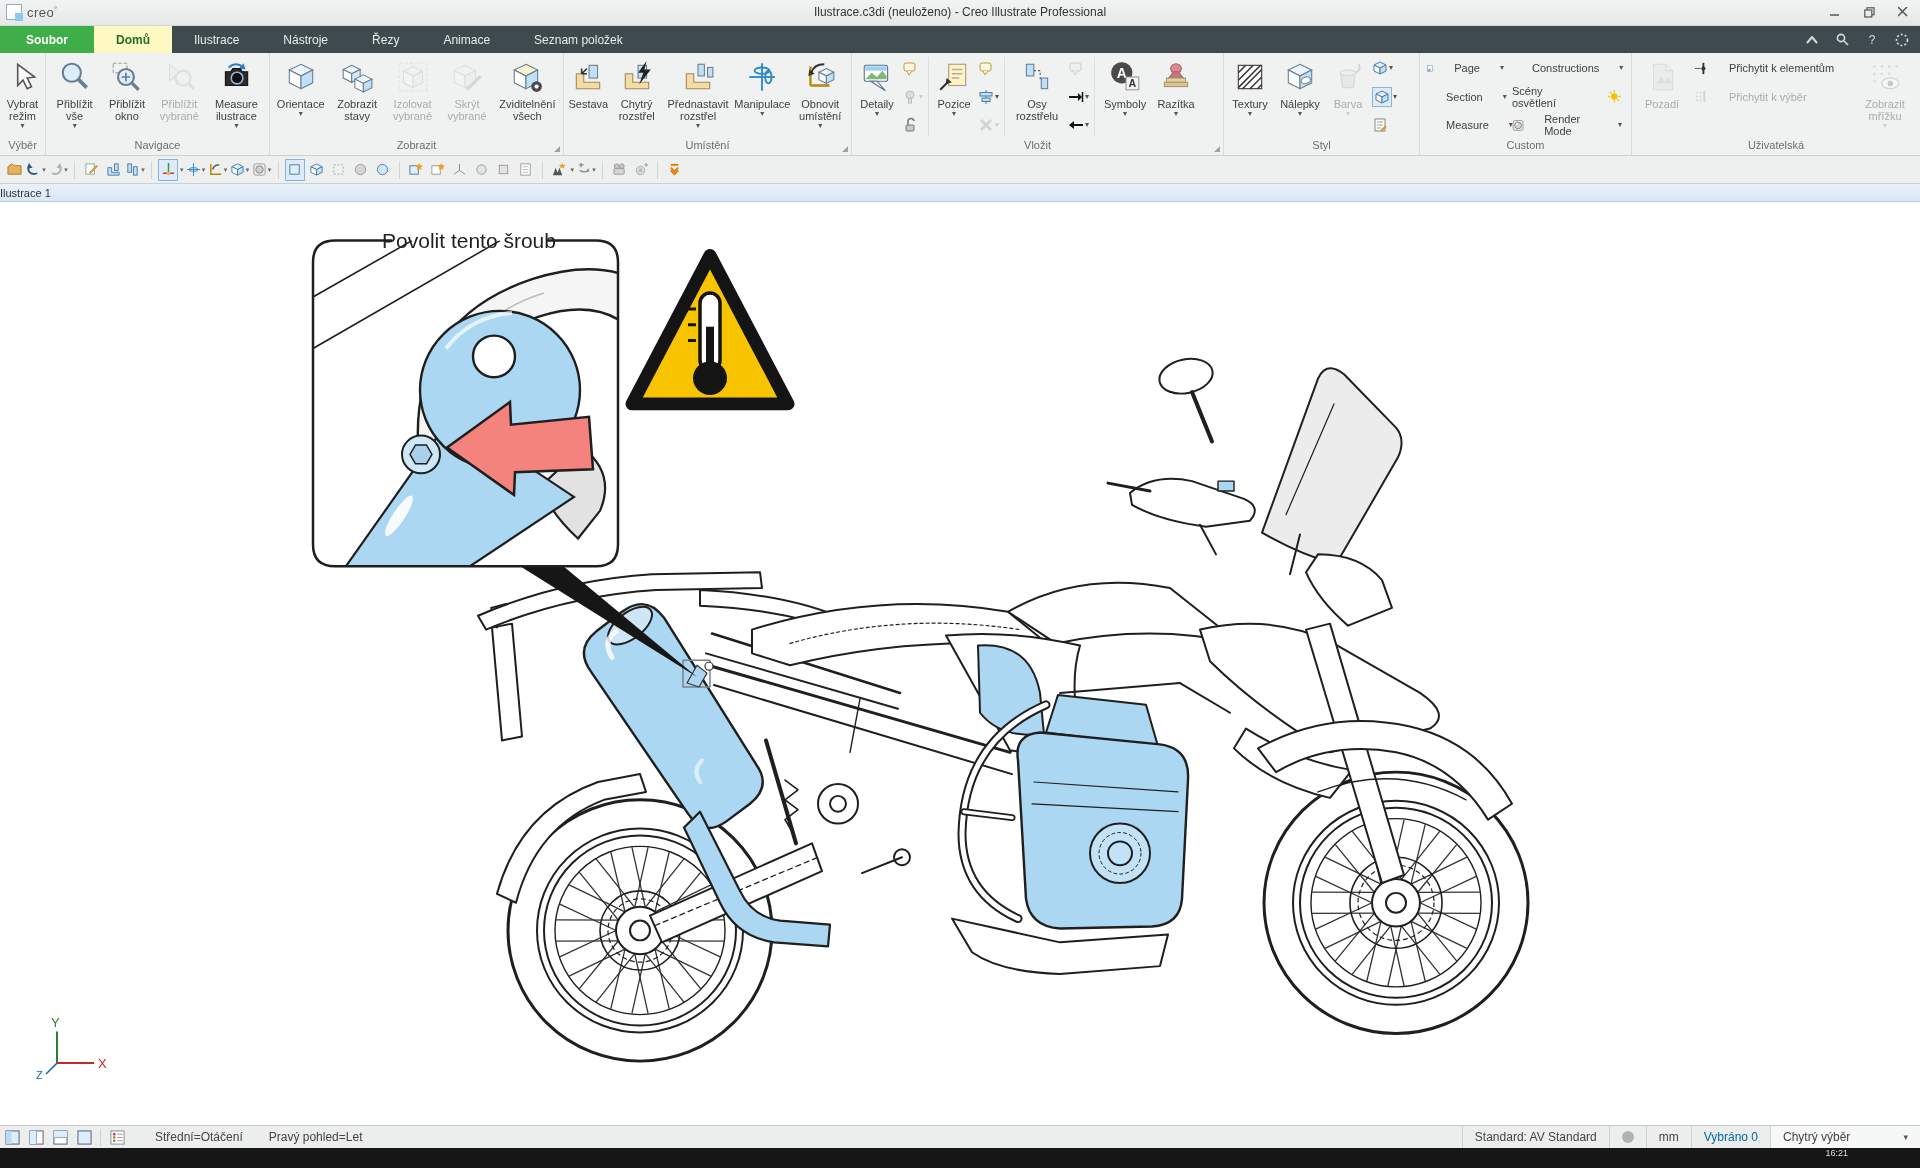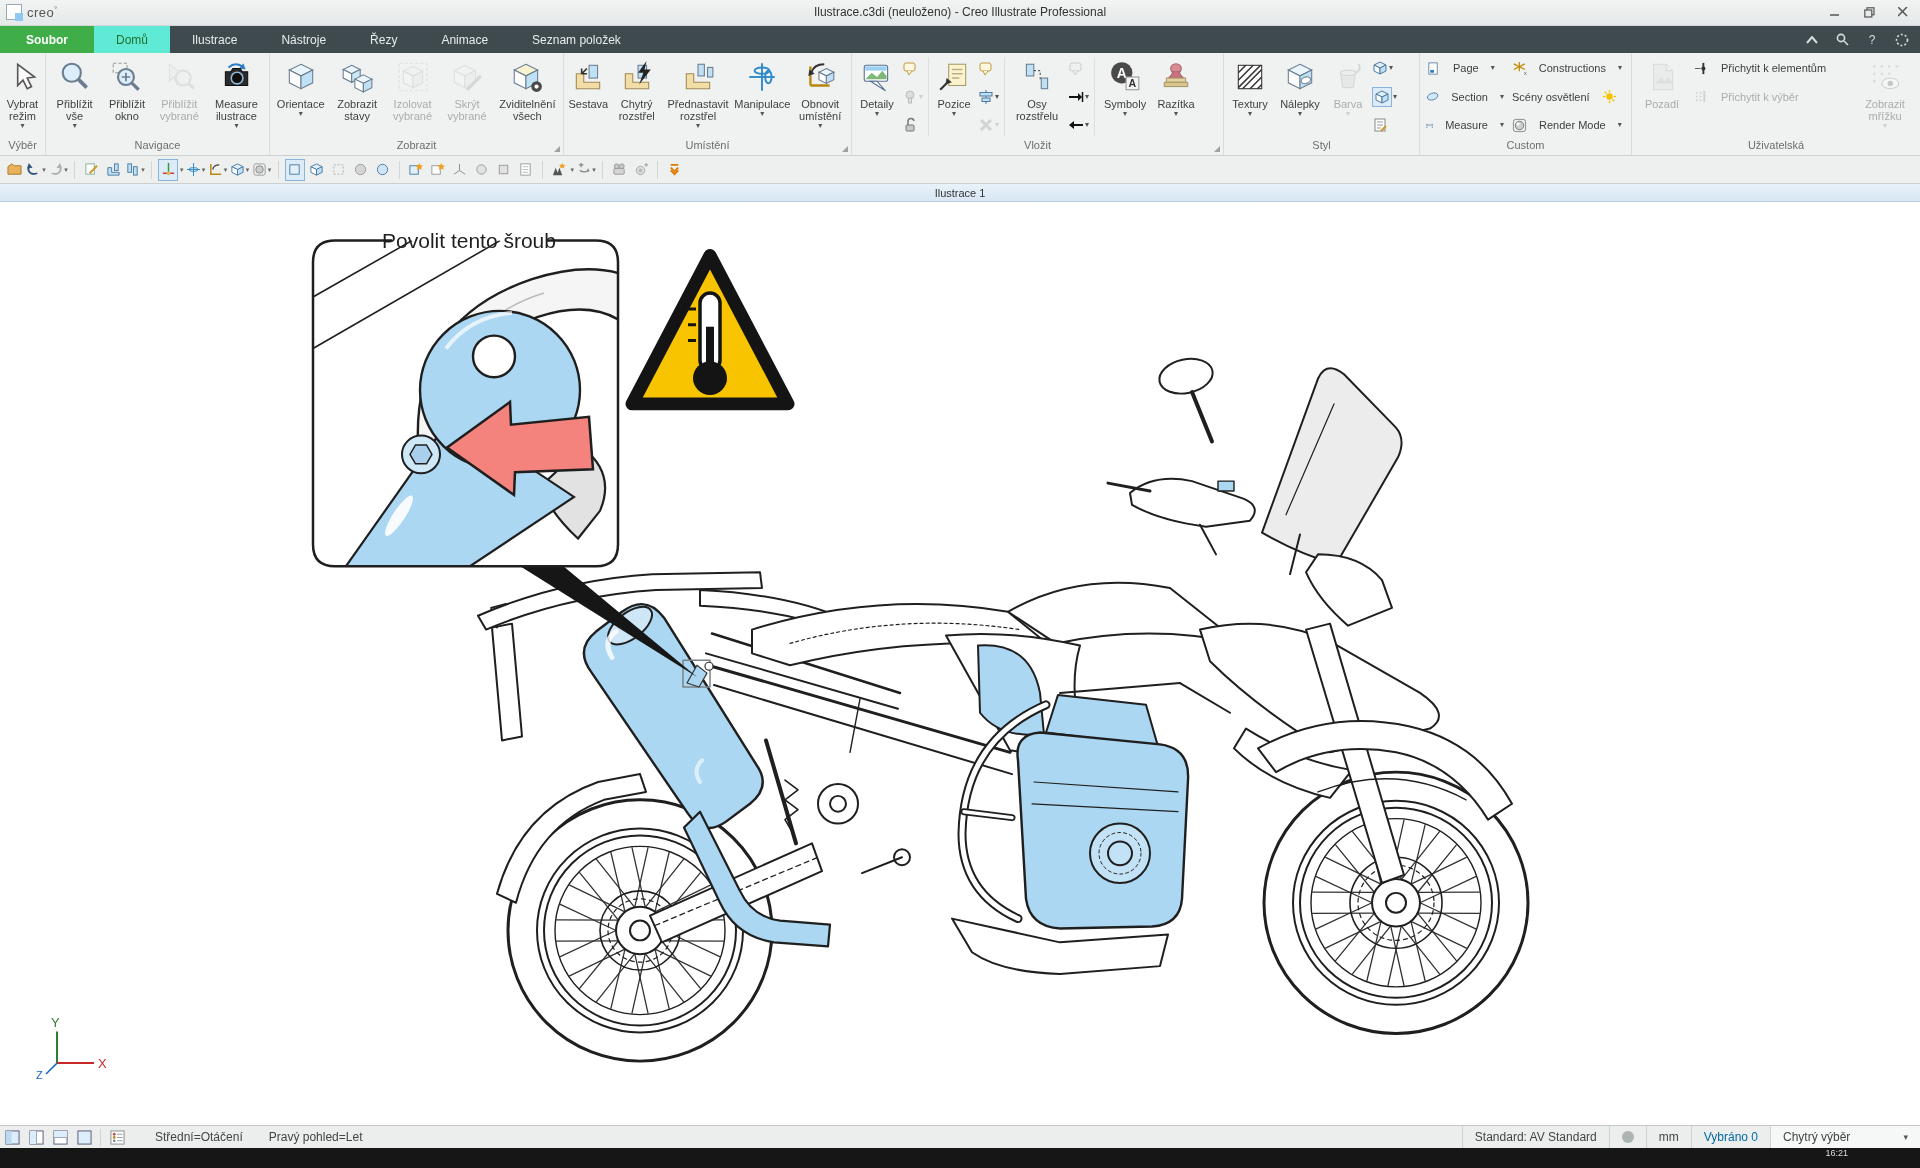--- a/index.html
+++ b/index.html
@@ -15,21 +15,21 @@
   .creo-word sup { font-size:7px; }
   .tb-title { position:absolute; left:0; right:0; text-align:center; font-size:12px; color:#333; pointer-events:none; }
   .tb-btns { margin-left:auto; display:flex; }
   .tb-btn { width:34px; height:22px; display:flex; align-items:center; justify-content:center; color:#555; font-size:12px; }
   .tb-btn svg { stroke:#555; }
 
   
   #tabstrip { height:28px; background:#3e4a4e; display:flex; align-items:stretch; }
   .tab { padding:0 22px; display:flex; align-items:center; font-size:12px; color:#e8ecec; cursor:default; }
   .tab-file { background:#3fae49; color:#fff; padding:0 26px; font-weight:bold; }
-  .tab-active { background:#5eead4; color:#256d2a; font-weight:normal; }
+  .tab-active { background:#fef9c3; color:#256d2a; font-weight:bold; }
   .ts-right { margin-left:auto; display:flex; align-items:center; gap:14px; padding-right:10px; color:#d7dcdc; }
   .ts-ico { width:16px; height:16px; display:flex; align-items:center; justify-content:center; font-size:12px; }
 
   
   #ribbon { height:104px; background:#f0f1f1; display:flex; border-bottom:1px solid #cdd0d1; }
   .rgroup { display:flex; flex-direction:column; border-right:1px solid #d9dbdc; position:relative; }
   .rg-content { flex:1; display:flex; align-items:stretch; padding:2px 2px 0 2px; }
   .rg-label { height:17px; text-align:center; font-size:11px; color:#6b6f70; line-height:15px; }
   .launcher { position:absolute; right:3px; bottom:3px; width:0; height:0; border-left:6px solid transparent; border-bottom:6px solid #8a8f90; opacity:.8; }
   .rb { display:flex; flex-direction:column; align-items:center; justify-content:flex-start; padding:2px 1px; font-size:11px; color:#3c3f40; text-align:center; line-height:12px; }
@@ -37,34 +37,34 @@
   .rb .ic svg { width:34px; height:34px; }
   .rb .lbl { margin-top:1px; }
   .caret { font-size:8px; color:#555; line-height:8px; }
   .dis { color:#a9adae !important; }
   .dis .ic, .dis svg, .dis .caret { filter:grayscale(1) opacity(.5); color:#a9adae; }
   .minicol { display:flex; flex-direction:column; justify-content:space-between; padding:3px 2px; }
   .mini { height:20px; display:flex; align-items:center; gap:1px; }
   .mini svg { width:16px; height:16px; }
   .vdiv { width:1px; background:#dcdedf; margin:2px 3px; }
   .srowcol { display:flex; flex-direction:column; justify-content:space-between; padding:3px 4px; }
-  .srow { height:20px; display:flex; align-items:center; gap:12px; font-size:11px; color:#3c3f40; }
+  .srow { height:20px; display:flex; align-items:center; gap:20px; font-size:11px; color:#3c3f40; }
   .srow svg { width:15px; height:15px; }
   .pressedbox { border:1px solid #8ab4d8; background:#dcebf7; }
 
   
   #quickbar { height:28px; background:#eef0f0; border-bottom:1px solid #cdd0d1; display:flex; align-items:center; padding-left:4px; gap:2px; }
   .qi { height:22px; min-width:20px; display:flex; align-items:center; justify-content:center; gap:1px; }
   .qi svg { width:15px; height:15px; }
   .qsep { width:1px; height:18px; background:#d2d5d6; margin:0 4px; }
   .qcaret { font-size:7px; color:#666; }
   .qactive { border:1px solid #8ab4d8; background:#dcebf7; }
 
   
-  #doctab { height:18px; background:linear-gradient(#e9f2fa,#d8e7f4); border-bottom:1px solid #b9cde0; display:flex; align-items:center; justify-content:center; font-size:11px; color:#333; }
+  #doctab { height:18px; background:linear-gradient(#e9f2fa,#d8e7f4); border-bottom:1px solid #b9cde0; display:flex; align-items:center; justify-content:flex-start; font-size:11px; color:#333; }
 
   
   #canvas { height:933px; position:relative; background:#fff; }
   #canvas svg.scene { position:absolute; inset:0; width:100%; height:100%; }
 
   
   #statusbar { height:23px; background:#eceeee; border-top:1px solid #c4c7c8; display:flex; align-items:center; font-size:12px; color:#444; }
   .sb-pane { width:24px; height:19px; display:flex; align-items:center; justify-content:center; }
   .sb-pane svg { width:15px; height:15px; }
   .sb-sep { width:1px; height:17px; background:#cfd2d3; margin:0 4px; }

